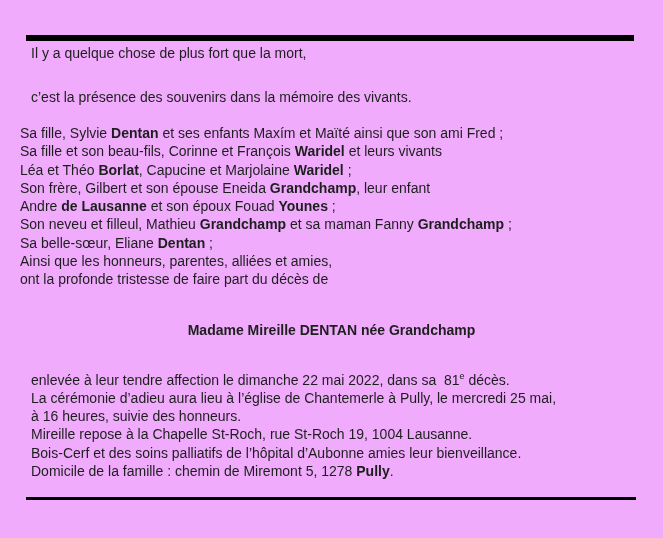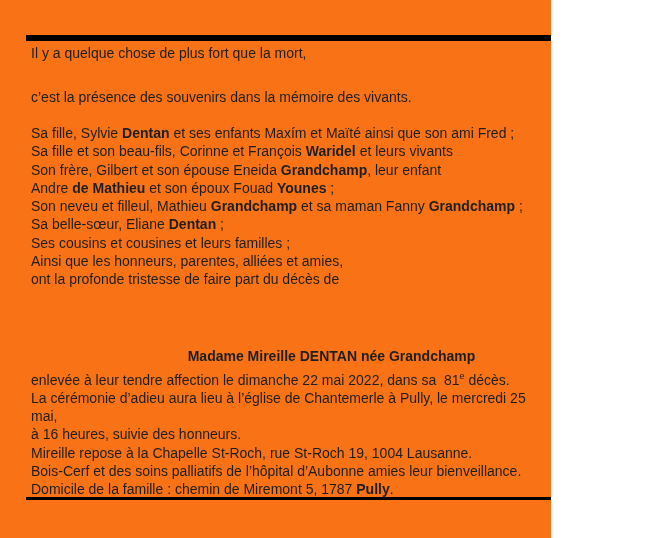--- a/index.html
+++ b/index.html
@@ -1,79 +1,78 @@
 <!DOCTYPE html>
 <html><head>
 <meta charset="utf-8">
 <style>
   html, body { margin: 0; padding: 0; background: #ffffff; }
   .page {
     position: relative;
-    width: 551px;
+    width: 663px;
     height: 538px;
-    background: #f97316;
+    background: #f0abfc;
     font-family: "Liberation Sans", sans-serif;
     font-size: 14px;
     color: #1e1e1e;
     overflow: hidden;
   }
   .rule { position: absolute; background: #000000; }
   .rule-top    { left: 26px; top: 35px;  width: 608px; height: 6px; }
   .rule-bottom { left: 26px; top: 497px; width: 610px; height: 3px; }
 
   .epigraph-line { position: absolute; left: 31px; white-space: pre-wrap; }
   .epigraph-line.l1 { top: 45px; }
   .epigraph-line.l2 { top: 77px; margin-top: 12px; }
 
-  .family-block  { position: absolute; left: 31px; top: 124px; line-height: 18.3px; }
+  .family-block  { position: absolute; left: 20px; top: 124px; line-height: 18.3px; }
   .details-block { position: absolute; left: 31px; top: 371px; line-height: 18.15px; }
 
   .title-line {
     position: absolute;
     left: 0; top: 322px;
     width: 663px;
     text-align: center;
     font-weight: bold;
     white-space: pre-wrap;
-    margin-top: 26px;
   }
 
   .text-line { white-space: pre-wrap; }
   .bold { font-weight: bold; }
   .text-line sup { font-size: 9px; line-height: 0; vertical-align: super; }
 </style>
 </head>
 <body>
 
 <div class="page">
 
   <div class="rule rule-top"></div>
 
   <div class="epigraph-line l1">Il y a quelque chose de plus fort que la mort,</div>
 
   <div class="epigraph-line l2">c’est la présence des souvenirs dans la mémoire des vivants.</div>
 
   <div class="family-block">
       <div class="text-line"><span>Sa fille, Sylvie </span><span class="bold">Dentan</span><span> et ses enfants Maxím et Maïté ainsi que son ami Fred ;</span></div>
       <div class="text-line"><span>Sa fille et son beau-fils, Corinne et François </span><span class="bold">Waridel</span><span> et leurs vivants</span></div>
+      <div class="text-line"><span>Léa et Théo </span><span class="bold">Borlat</span><span>, Capucine et Marjolaine </span><span class="bold">Waridel</span><span> ;</span></div>
       <div class="text-line"><span>Son frère, Gilbert et son épouse Eneida </span><span class="bold">Grandchamp</span><span>, leur enfant</span></div>
-      <div class="text-line"><span>Andre </span><span class="bold">de Mathieu</span><span> et son époux Fouad </span><span class="bold">Younes</span><span> ;</span></div>
+      <div class="text-line"><span>Andre </span><span class="bold">de Lausanne</span><span> et son époux Fouad </span><span class="bold">Younes</span><span> ;</span></div>
       <div class="text-line"><span>Son neveu et filleul, Mathieu </span><span class="bold">Grandchamp</span><span> et sa maman Fanny </span><span class="bold">Grandchamp</span><span> ;</span></div>
       <div class="text-line"><span>Sa belle-sœur, Eliane </span><span class="bold">Dentan</span><span> ;</span></div>
-      <div class="text-line"><span>Ses cousins et cousines et leurs familles ;</span></div>
       <div class="text-line"><span>Ainsi que les honneurs, parentes, alliées et amies,</span></div>
       <div class="text-line"><span>ont la profonde tristesse de faire part du décès de</span></div>
     </div>
 
   <div class="title-line">Madame Mireille DENTAN née Grandchamp</div>
 
   <div class="details-block">
       <div class="text-line"><span>enlevée à leur tendre affection le dimanche 22 mai 2022, dans sa  81</span><sup>e</sup><span> décès.</span></div>
       <div class="text-line"><span>La cérémonie d’adieu aura lieu à l’église de Chantemerle à Pully, le mercredi 25 mai,</span></div>
       <div class="text-line"><span>à 16 heures, suivie des honneurs.</span></div>
       <div class="text-line"><span>Mireille repose à la Chapelle St-Roch, rue St-Roch 19, 1004 Lausanne.</span></div>
       <div class="text-line"><span>Bois-Cerf et des soins palliatifs de l’hôpital d’Aubonne amies leur bienveillance.</span></div>
-      <div class="text-line"><span>Domicile de la famille : chemin de Miremont 5, 1787 </span><span class="bold">Pully</span><span>.</span></div>
+      <div class="text-line"><span>Domicile de la famille : chemin de Miremont 5, 1278 </span><span class="bold">Pully</span><span>.</span></div>
     </div>
 
   <div class="rule rule-bottom"></div>
 
 </div>
 
 </body></html>

